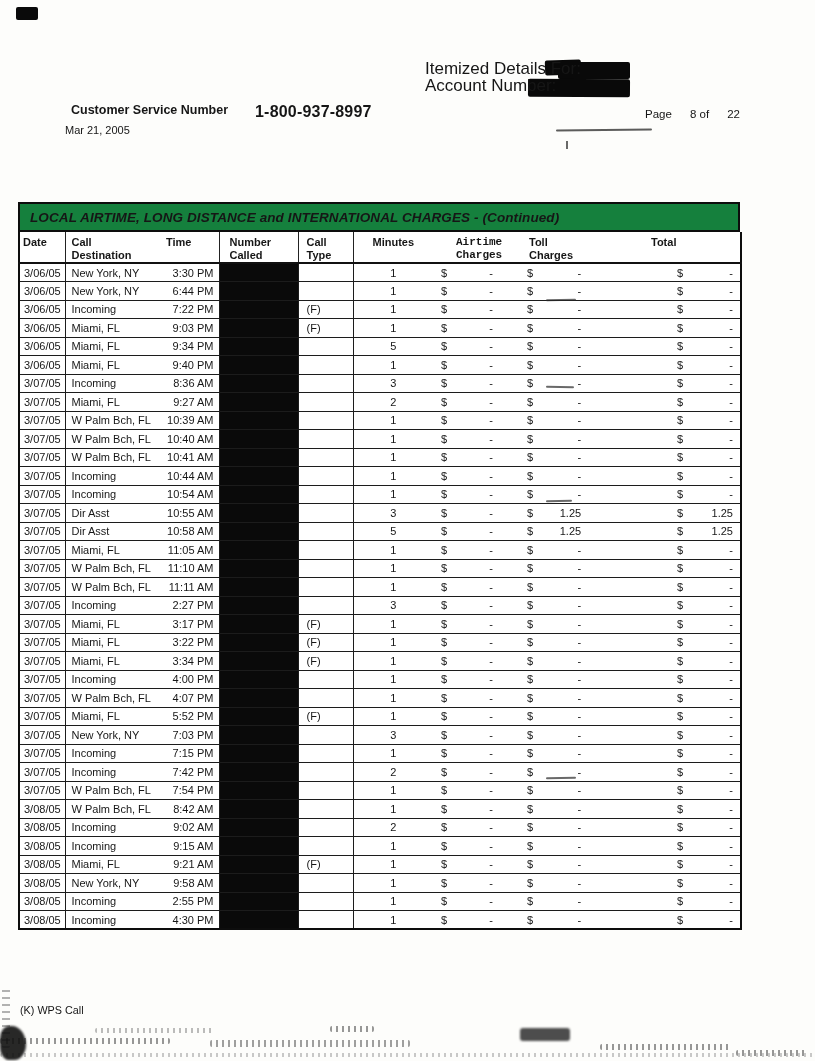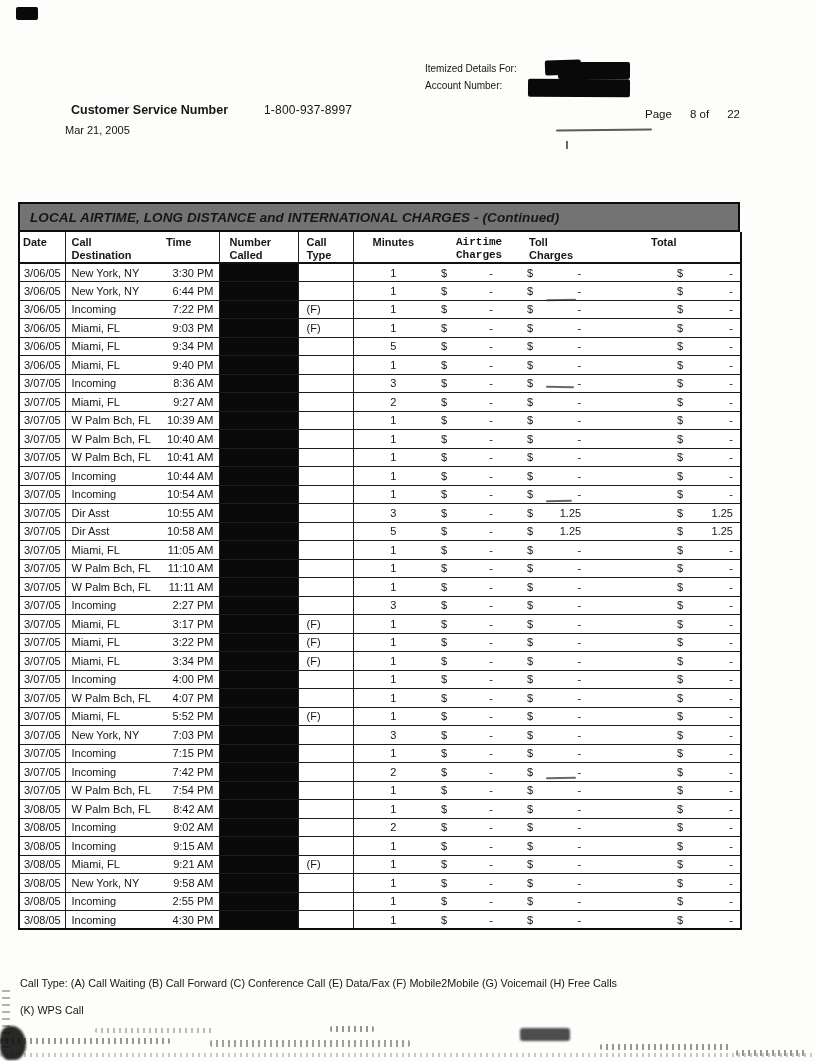--- a/index.html
+++ b/index.html
@@ -16,32 +16,32 @@
   
   .corner-mark { position:absolute; left:16px; top:7px; width:22px; height:13px; background:#0a0a0a; border-radius:2px; }
   .redact { position:absolute; background:#090909; }
   .r1 { left:545px; top:60px; width:36px; height:15px; transform:rotate(-2deg); border-radius:2px; }
   .r2 { left:558px; top:62px; width:72px; height:17px; border-radius:2px; }
   .r3 { left:528px; top:79px; width:102px; height:18px; border-radius:2px; transform:rotate(0.4deg); }
   .scan-line { position:absolute; left:556px; top:129px; width:96px; height:2px; background:#333; transform:rotate(-0.6deg); border-radius:1px; opacity:.8; }
   .tick-mark { position:absolute; left:566px; top:141px; width:2px; height:8px; background:#444; opacity:.8; }
 
   
-  .itemized-block { position:absolute; left:425px; top:60px; font-size:10px; line-height:17px; }
+  .itemized-block { position:absolute; left:425px; top:60px; font-size:17px; line-height:17px; }
   .cs-label  { position:absolute; left:71px;  top:103px; font-size:12.5px; font-weight:bold; }
-  .cs-number { position:absolute; left:264px; top:103px; font-size:12px; font-weight:normal; letter-spacing:.2px; }
+  .cs-number { position:absolute; left:255px; top:103px; font-size:16px; font-weight:bold; letter-spacing:.2px; }
   .doc-date  { position:absolute; left:65px;  top:124px; font-size:11px; }
   .page-ind  { position:absolute; left:645px; top:108px; width:95px; display:flex; justify-content:space-between; font-size:11.5px; }
 
   
   .table-wrap { position:absolute; left:18px; top:202px; width:722px; }
   .title-box {
     border:2px solid #0d0d0d; height:30px; display:flex; align-items:center;
     padding-left:10px; font-size:13.5px; font-weight:bold; font-style:italic;
-    background:#737373; letter-spacing:.1px;
+    background:#15803d; letter-spacing:.1px;
   }
   table.charges {
     border-collapse:collapse; width:722px; table-layout:fixed;
     border:2px solid #0d0d0d; border-top:none; background:#fff;
   }
   thead th {
     font-size:11px; font-weight:bold; text-align:left; vertical-align:top;
     padding-top:4px; white-space:pre-line; line-height:13px; height:28px;
     border-bottom:2px solid #111;
   }
@@ -1096,21 +1096,20 @@
           </tr>
         </tbody>
     </table>
   </div>
 
   <div class="sq sq1"></div>
   <div class="sq sq2"></div>
   <div class="sq sq3"></div>
   <div class="sq sq4"></div>
 
-  <div class="legend">Call Type: (A) Call Waiting (B) Call Forward (C) Conference Call (E) Data/Fax (F) Mobile2Mobile (G) Voicemail (H) Free Calls</div>
   <div class="wps">(K) WPS Call</div>
 
   <div class="noise n1"></div>
   <div class="noise n2"></div>
   <div class="noise n3"></div>
   <div class="noise n4"></div>
   <div class="noise n6"></div>
   <div class="noise n7"></div>
   <div class="noise n8"></div>
   <div class="noise n9"></div>

